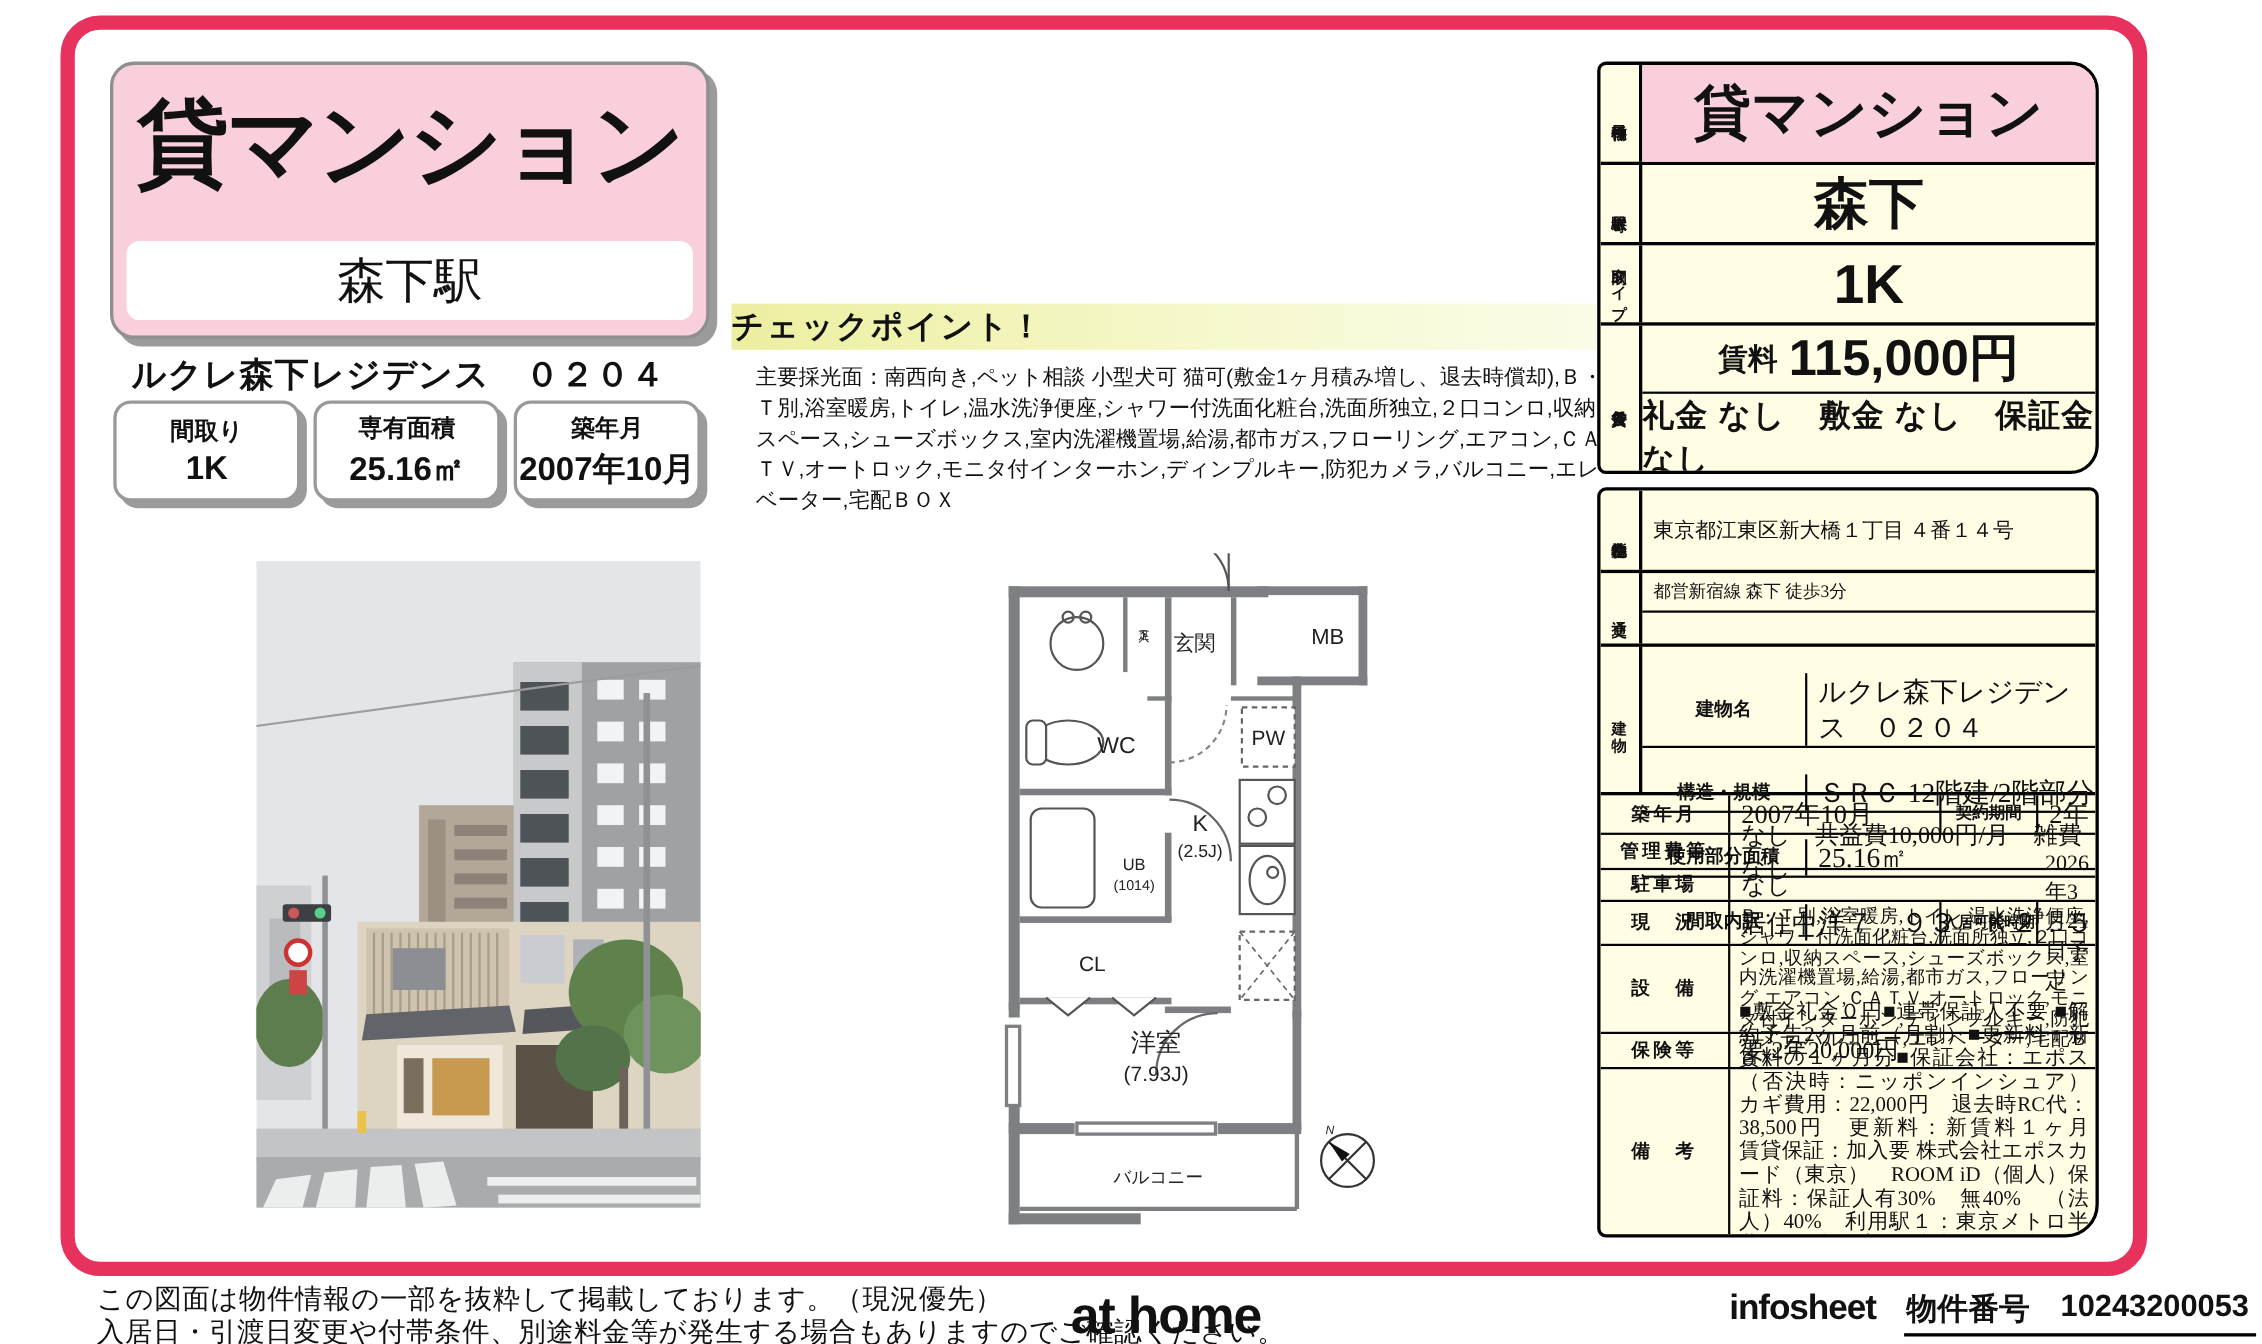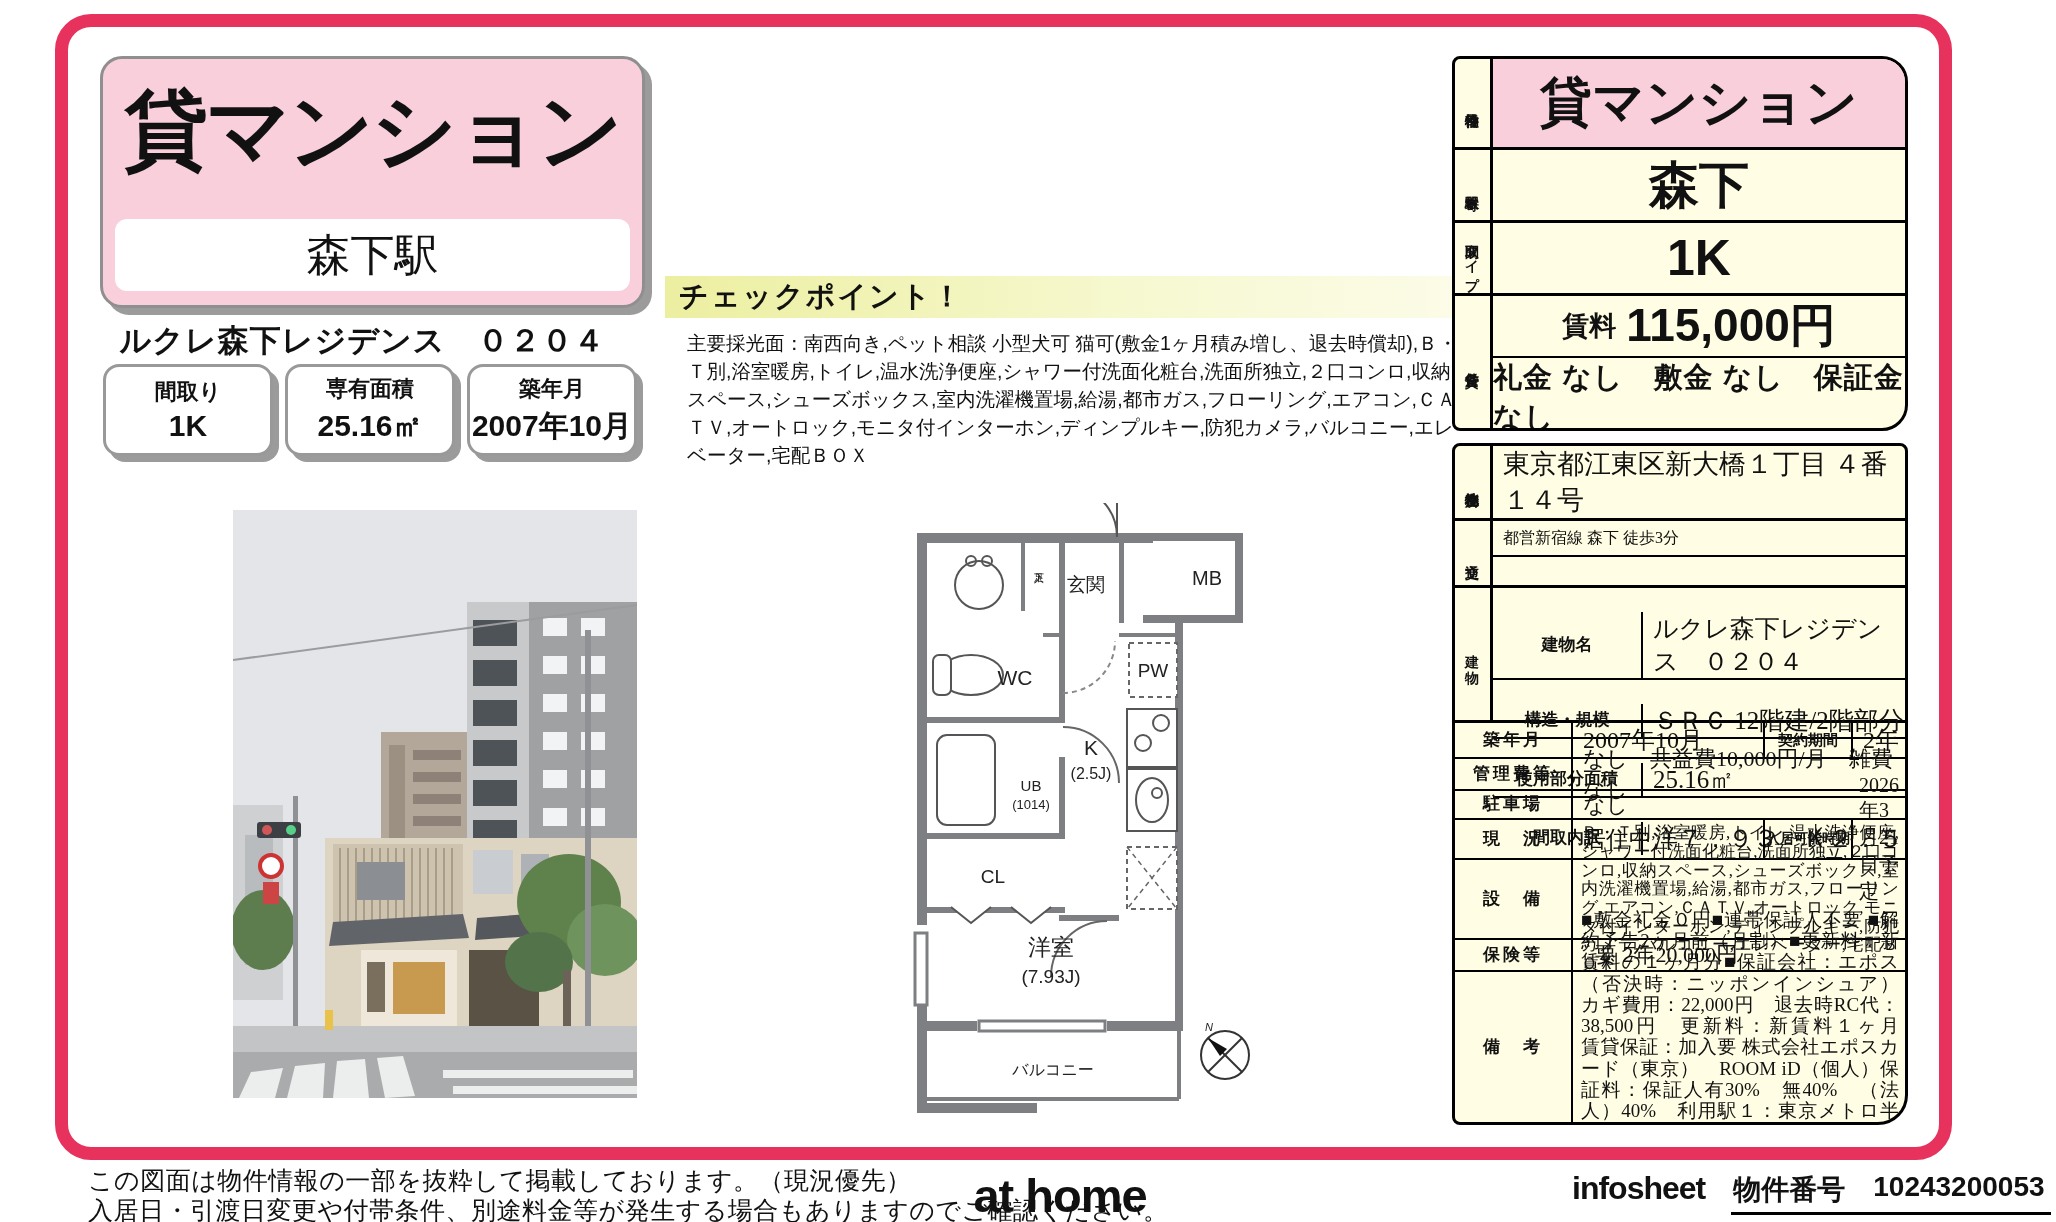--- a/index.html
+++ b/index.html
@@ -11,21 +11,21 @@
   
   .title-box{position:absolute;left:100px;top:56px;width:545px;height:252px;background:#F9CFDC;border:3px solid #8f8f8f;border-radius:22px;box-shadow:7px 7px 0 #9b9b9b;box-sizing:border-box;display:flex;flex-direction:column;justify-content:space-between;padding:6px 8px 14px;}
   .title-main{font-size:84px;font-weight:bold;text-align:center;letter-spacing:-3px;line-height:1.55;}
   .station-box{height:72px;margin:0 4px;background:#fff;border-radius:12px;display:flex;align-items:center;justify-content:center;font-size:44px;font-weight:normal;}
   .prop-name{position:absolute;left:95px;top:320px;width:535px;text-align:center;font-size:31px;font-weight:bold;letter-spacing:1px;}
   .ibox{position:absolute;top:364px;width:170px;height:92px;background:#fff;border:3px solid #999;border-radius:16px;box-shadow:6px 6px 0 #9b9b9b;box-sizing:border-box;display:flex;flex-direction:column;align-items:center;justify-content:center;gap:2px;}
   .ibox .lab{font-size:22px;font-weight:bold;}
   .ibox .val{font-size:30px;font-weight:bold;}
 
   
-  .cp-head{position:absolute;left:665px;top:276px;width:818px;height:42px;background:linear-gradient(90deg,#ECEFA0 0%,#F6F8CE 55%,#FCFCEA 100%);display:flex;align-items:center;padding-left:14px;box-sizing:border-box;font-size:29px;font-weight:bold;letter-spacing:2px;}
+  .cp-head{position:absolute;left:665px;top:276px;width:818px;height:42px;background:linear-gradient(90deg,#ECEFA0 0%,#F6F8CE 55%,#FCFCEA 100%);display:flex;align-items:center;padding-left:0;box-sizing:border-box;font-size:29px;font-weight:bold;letter-spacing:2px;}
   .cp-body{position:absolute;left:687px;top:330px;width:780px;font-size:19.5px;line-height:1.43;letter-spacing:0px;}
 
   
   .photo{position:absolute;left:233px;top:510px;width:404px;height:588px;}
   .plan{position:absolute;left:893px;top:503px;width:378px;height:614px;}
 
   
   .t1{position:absolute;left:1452px;top:56px;width:456px;border:3px solid #000;border-radius:8px 26px 26px 8px;overflow:hidden;background:#FFFDE3;box-sizing:border-box;}
   .t2{position:absolute;left:1452px;top:443px;width:456px;border:3px solid #000;border-radius:8px 8px 30px 8px;overflow:hidden;background:#FFFDE3;box-sizing:border-box;}
   .vrow{display:flex;border-bottom:3px solid #000;}
@@ -313,21 +313,21 @@
           <span class="rentval">115,000円</span>
         </div>
         <div style="flex:1;" class="feesline">礼金 なし　敷金 なし　保証金 なし</div>
       </div>
     </div>
   </div>
 
   <div class="t2">
     <div class="vrow" style="height:72px;">
       <div class="vlab">物件所在地</div>
-      <div class="vval serif leftpad" style="font-size:27px;">東京都江東区新大橋１丁目 ４番１４号</div>
+      <div class="vval serif leftpad" style="font-size:19px;text-align:right;">東京都江東区新大橋１丁目 ４番１４号</div>
     </div>
     <div class="vrow" style="height:64px;">
       <div class="vlab">交通</div>
       <div class="stack">
         <div style="height:34px;border-bottom:2px solid #000;justify-content:flex-start;padding-left:10px;" class="serif" style2="">都営新宿線 森下 徒歩3分</div>
         <div style="flex:1;justify-content:flex-start;padding-left:10px;" class="serif"></div>
       </div>
     </div>
     <div class="vrow" style="height:132px;">
       <div class="vlab" style="letter-spacing:16px;padding-top:14px;">建物</div>
@@ -367,21 +367,21 @@
     <div class="hrow" style="height:38px;">
       <div class="hlab">現　況</div>
       <div class="hval mid" style="flex:0 0 192px;font-size:23px;">居住中</div>
       <div class="hlab" style="width:88px;min-width:88px;font-size:14px;letter-spacing:0;white-space:normal;">入居可能時期</div>
       <div class="hval" style="font-size:20px;padding-left:6px;">2026年3月21日予定</div>
     </div>
     <div class="hrow" style="height:78px;">
       <div class="hlab">設　備</div>
       <div class="hval" style="font-size:17px;line-height:1.1;padding:3px 6px 3px 8px;text-align:justify;">Ｂ・Ｔ別,浴室暖房,トイレ,温水洗浄便座,シャワー付洗面化粧台,洗面所独立,２口コンロ,収納スペース,シューズボックス,室内洗濯機置場,給湯,都市ガス,フローリング,エアコン,ＣＡＴＶ,オートロック,モニタ付インターホン,ディンプルキー,防犯カメラ,バルコニー,エレベーター,宅配ＢＯＸ</div>
     </div>
-    <div class="hrow" style="height:30px;gap:12px;">
+    <div class="hrow" style="height:30px;">
       <div class="hlab">保険等</div>
       <div class="hval" style="font-size:22px;">要 2年20,000円</div>
     </div>
     <div class="hrow" style="height:150px;">
       <div class="hlab">備　考</div>
       <div class="hval" style="font-size:19px;line-height:1.12;padding:4px 6px 4px 8px;text-align:justify;">■敷金礼金０円■連帯保証人不要 ■解約予告2ヶ月前（月割）■更新料：新賃料の１ヶ月分■保証会社：エポス（否決時：ニッポンインシュア）　カギ費用：22,000円　退去時RC代：38,500円　更新料：新賃料１ヶ月　賃貸保証：加入要 株式会社エポスカード（東京）　ROOM iD（個人）保証料：保証人有30%　無40%　（法人）40%　利用駅１：東京メトロ半蔵門線 水天宮前 徒歩11分　利用駅２：東京メトロ半蔵門線 清澄白河 徒歩11分</div>
     </div>
   </div>
 
   <div class="f-note" style="top:1164px;">この図面は物件情報の一部を抜粋して掲載しております。（現況優先）</div>

